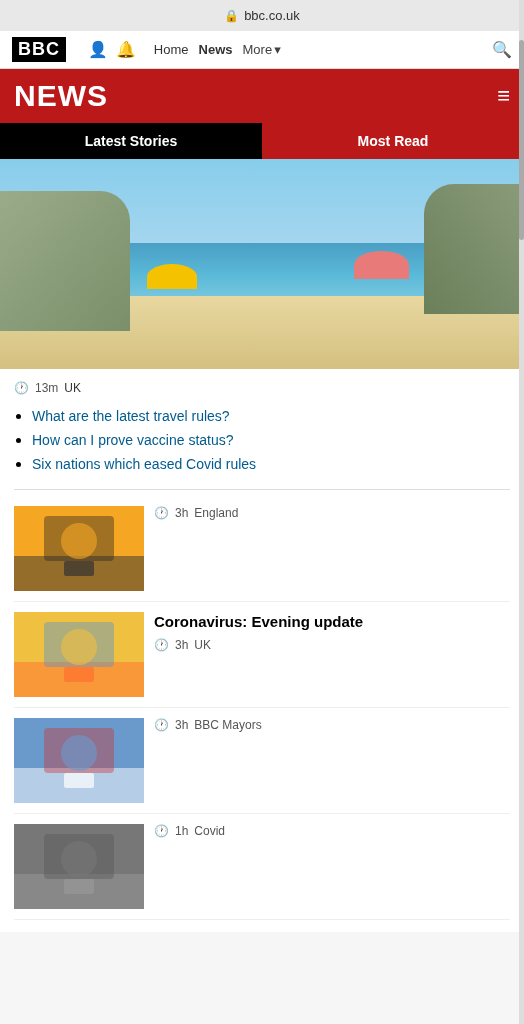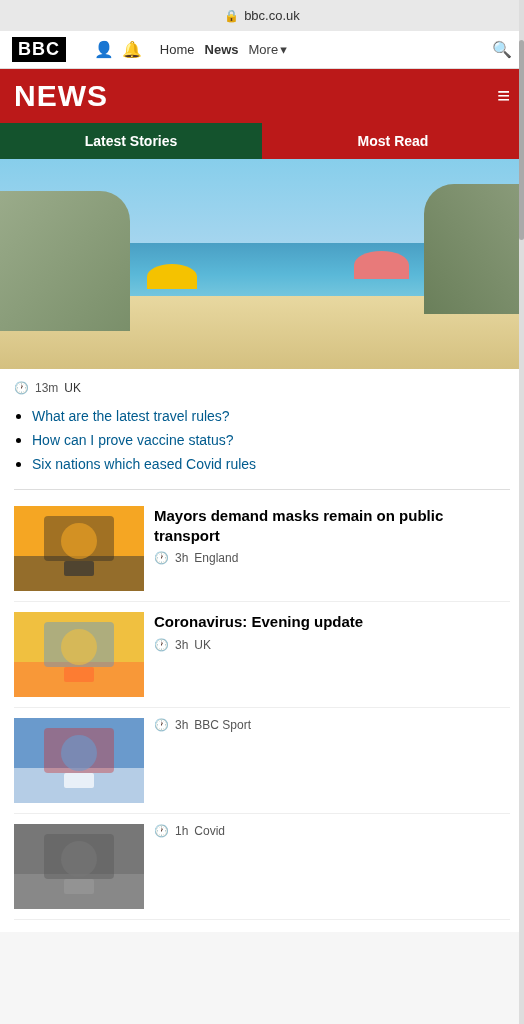--- a/index.html
+++ b/index.html
@@ -29,21 +29,21 @@
       border-bottom: 1px solid #ddd;
       gap: 10px;
     }
     .bbc-logo {
       background: #000;
       color: #fff;
       font-weight: 900;
       font-size: 18px;
       padding: 2px 6px;
       letter-spacing: 1px;
-      margin-right: 18px;
+      margin-right: 12px;
     }
     .bbc-logo span { color: #fff; }
     .top-nav-icons { display: flex; align-items: center; gap: 8px; margin-right: 8px; }
     .top-nav-icons .icon { font-size: 16px; color: #333; cursor: pointer; }
     .top-nav-links { display: flex; align-items: center; gap: 10px; font-size: 13px; justify-content: space-between; }
     .top-nav-links a { text-decoration: none; color: #333; }
     .more-btn { display: flex; align-items: center; gap: 2px; cursor: pointer; font-size: 13px; color: #404040; }
     .search-icon-top { margin-left: auto; font-size: 16px; cursor: pointer; }
 
     
@@ -70,21 +70,21 @@
     .sub-nav-tab {
       flex: 1;
       text-align: center;
       padding: 10px 0;
       font-size: 14px;
       font-weight: 600;
       color: #fff;
       cursor: pointer;
     }
     .sub-nav-tab.active {
-      background: #14532d;
+      background: #000000;
     }
 
     
     .hero-image {
       width: 100%;
       height: 210px;
       background: linear-gradient(to bottom, #87ceeb 40%, #c8e6c8 60%, #f0e8d0 80%, #e8d8b0 100%);
       position: relative;
       overflow: hidden;
     }
@@ -229,21 +229,20 @@
     <div class="news-item-thumb">
       <svg class="thumb-svg" viewBox="0 0 130 85" xmlns="http://www.w3.org/2000/svg">
         <rect width="130" height="85" fill="#f5a623"></rect>
         <rect x="0" y="50" width="130" height="35" fill="#333" opacity="0.5"></rect>
         <rect x="30" y="10" width="70" height="45" fill="#222" opacity="0.4" rx="4"></rect>
         <circle cx="65" cy="35" r="18" fill="#f5a623" opacity="0.6"></circle>
         <rect x="50" y="55" width="30" height="15" fill="#333" opacity="0.7" rx="2"></rect>
       </svg>
     </div>
     <div class="news-item-body">
-      <div class="news-item-title">Mayors demand masks remain on public transport</div>
       <div class="news-item-meta">
         <span>🕐</span>
         <span>3h</span>
         <span>England</span>
       </div>
     </div>
   </div>
       <div class="news-item">
     <div class="news-item-thumb">
       <svg class="thumb-svg" viewBox="0 0 130 85" xmlns="http://www.w3.org/2000/svg">
@@ -270,21 +269,21 @@
         <rect x="0" y="50" width="130" height="35" fill="#fff" opacity="0.5"></rect>
         <rect x="30" y="10" width="70" height="45" fill="#cc3333" opacity="0.4" rx="4"></rect>
         <circle cx="65" cy="35" r="18" fill="#6a9acc" opacity="0.6"></circle>
         <rect x="50" y="55" width="30" height="15" fill="#fff" opacity="0.7" rx="2"></rect>
       </svg>
     </div>
     <div class="news-item-body">
       <div class="news-item-meta">
         <span>🕐</span>
         <span>3h</span>
-        <span>BBC Sport</span>
+        <span>BBC Mayors</span>
       </div>
     </div>
   </div>
       <div class="news-item">
     <div class="news-item-thumb">
       <svg class="thumb-svg" viewBox="0 0 130 85" xmlns="http://www.w3.org/2000/svg">
         <rect width="130" height="85" fill="#777"></rect>
         <rect x="0" y="50" width="130" height="35" fill="#999" opacity="0.5"></rect>
         <rect x="30" y="10" width="70" height="45" fill="#555" opacity="0.4" rx="4"></rect>
         <circle cx="65" cy="35" r="18" fill="#777" opacity="0.6"></circle>

